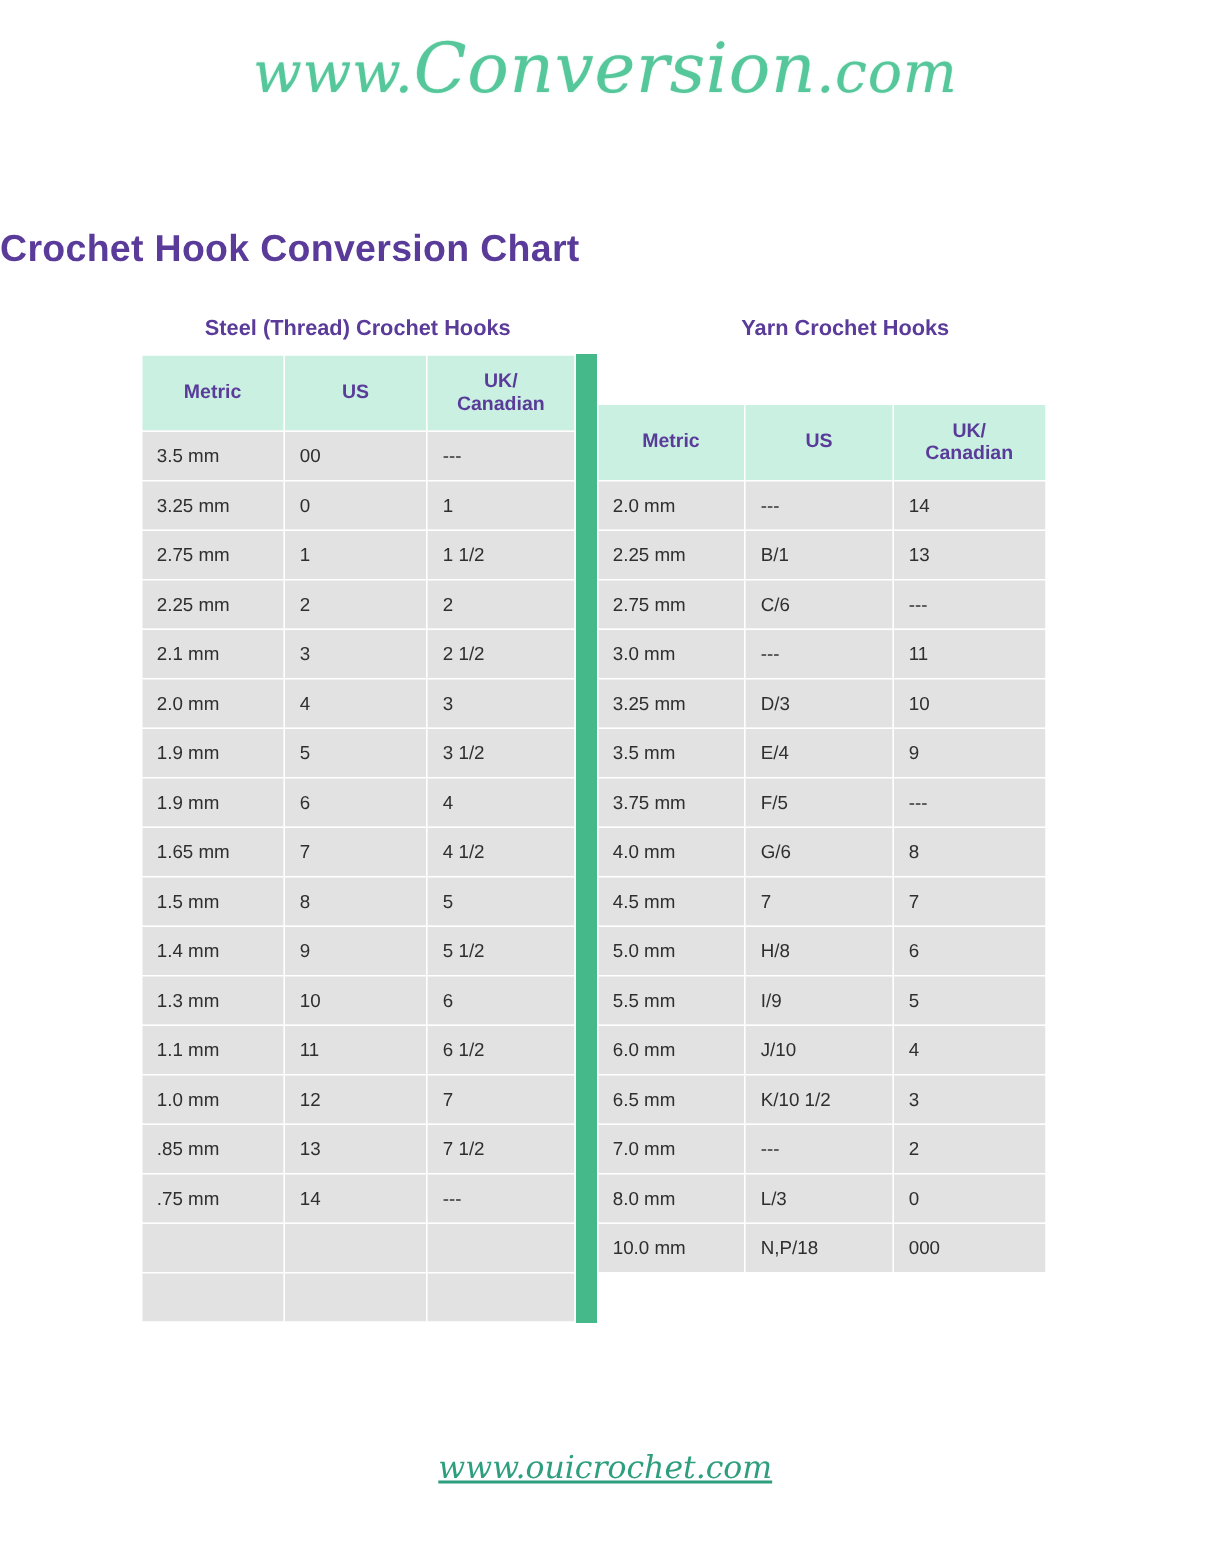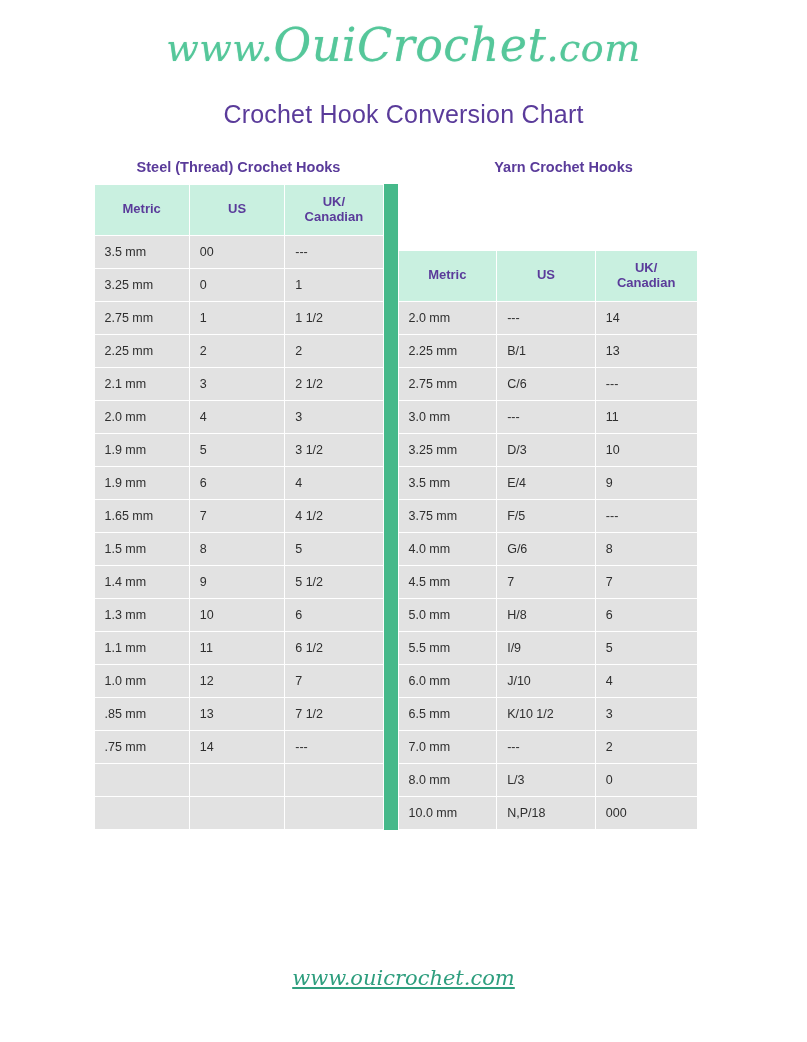--- a/index.html
+++ b/index.html
@@ -29,24 +29,23 @@
     letter-spacing: 0.5px;
     white-space: nowrap;
     text-shadow: 0 0 1px rgba(85,199,154,0.6);
   }
   .logo .big {
     font-size: 46px;
   }
 
   
   .page-title {
-    text-align: center;
-    margin-top: 28px;
+    margin-top: 80px;
     font-size: 25px;
-    font-weight: normal;
+    font-weight: bold;
     color: #5a3b9a;
     letter-spacing: 0.2px;
   }
 
   
   .tables-area {
     margin: 30px auto 0 auto;
     width: 620px;
     position: relative;
   }
@@ -60,21 +59,21 @@
     font-weight: bold;
     color: #5a3b9a;
     text-align: center;
   }
   .heading.left { width: 290px; }
   .heading.right { width: 300px; }
 
   .tables {
     display: flex;
     margin-top: 9px;
-    align-items: flex-end;
+    align-items: center;
   }
   .divider {
     width: 14px;
     background: #46b98a;
     align-self: stretch;
   }
 
   table.conv {
     border-collapse: collapse;
     table-layout: fixed;
@@ -123,21 +122,21 @@
     font-style: italic;
     font-size: 21px;
     color: #2e9e7e;
     text-decoration: underline;
   }
 </style>
 </head>
 <body>
 
 <div class="logo-wrap">
-  <div class="logo"><span>www.</span><span class="big">OuiCrochet</span><span>.com</span></div>
+  <div class="logo"><span>www.</span><span class="big">Conversion</span><span>.com</span></div>
 </div>
 
 <div class="page-title">Crochet Hook Conversion Chart</div>
 
 <div class="tables-area">
 
   <div class="headings">
     <div class="heading left">Steel (Thread) Crochet Hooks</div>
     <div class="heading right">Yarn Crochet Hooks</div>
   </div>

